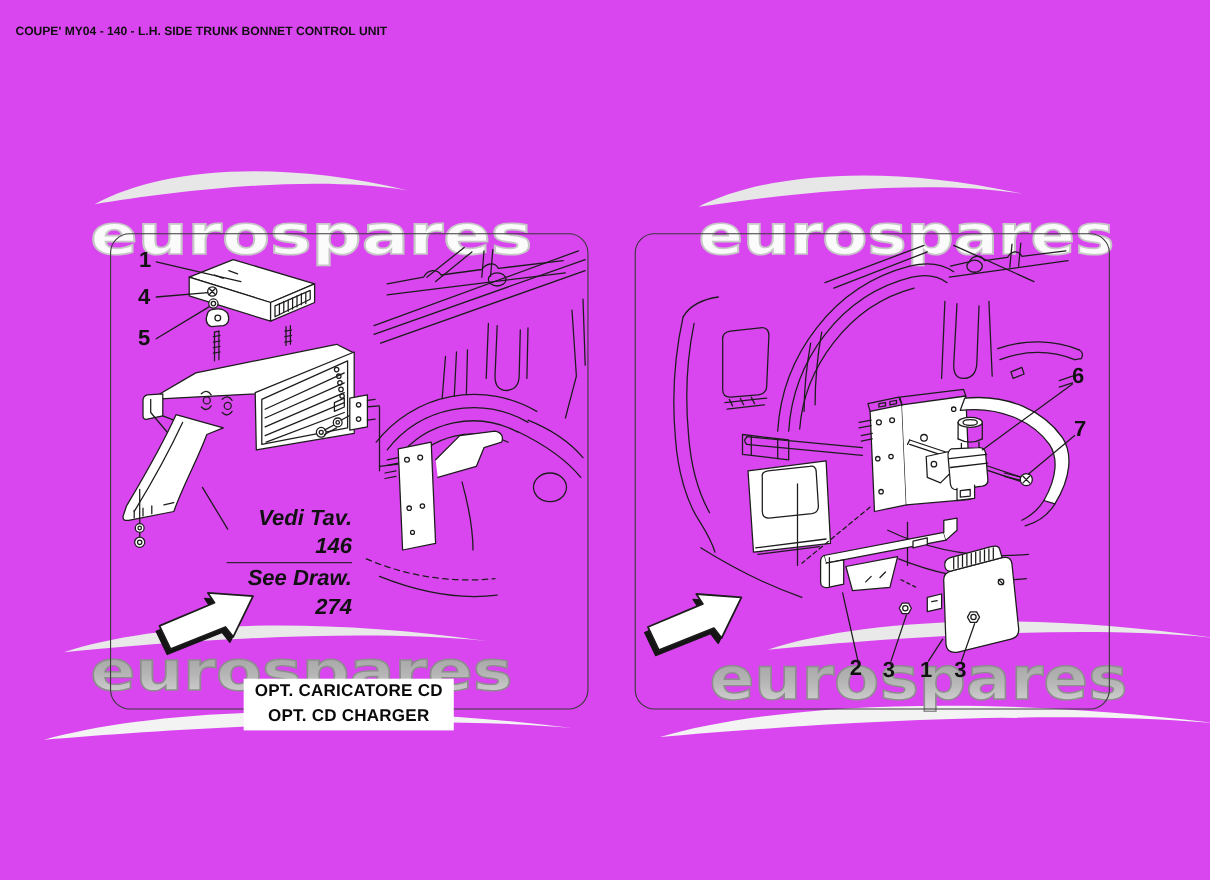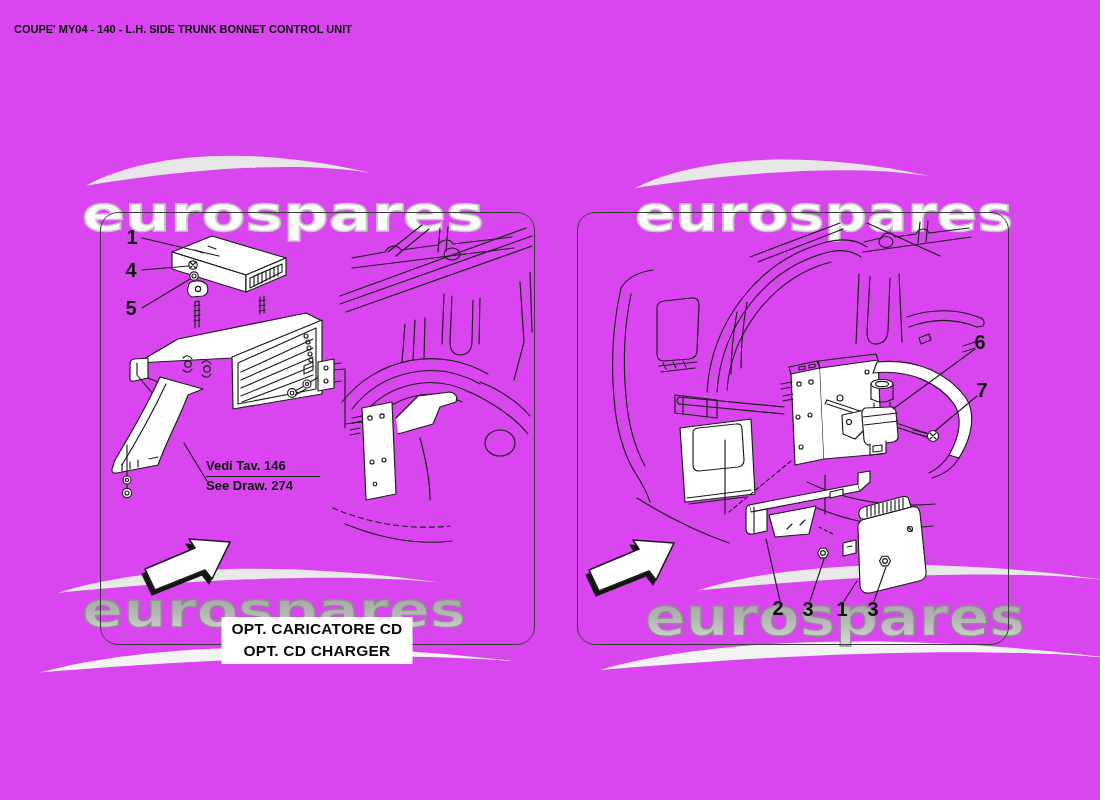--- a/index.html
+++ b/index.html
@@ -12,22 +12,22 @@
   .panel-right{left:577px;top:212px;width:430px;height:431px;}
   svg{position:absolute;overflow:visible;}
   .wm-layer{left:0;top:0;}
   .art-left{left:100px;top:212px;}
   .art-right{left:577px;top:212px;}
   .wm-text{font-family:"DejaVu Sans",sans-serif;font-weight:bold;}
   .wm-top{fill:#fbfbfb;stroke:#c7c7c7;stroke-width:1.5;}
   .wm-bot{fill:url(#wmgrad);stroke:#8d8d8d;stroke-width:1.3;}
   .co{position:absolute;transform:translate(-50%,-50%);font-weight:bold;font-size:20px;color:#111;
       line-height:1;}
-  .ref-note{position:absolute;left:206px;top:458px;width:114px;text-align:left;
-            font-weight:bold;font-size:13px;color:#111;line-height:1.3;}
+  .ref-note{position:absolute;left:206px;top:458px;width:114px;text-align:right;font-style:italic;
+            font-weight:bold;font-size:20px;color:#111;line-height:1.3;}
   .ref-note .l1{display:block;border-bottom:1.6px solid #222;padding-bottom:1px;}
   .ref-note .l2{display:block;padding-top:1px;}
   .caption{position:absolute;left:317px;top:617px;transform:translateX(-50%);background:#ffffff;
            padding:1px 10px 2px;text-align:center;font-weight:bold;font-size:15.5px;line-height:1.42;
            color:#0a0a0a;letter-spacing:.2px;white-space:nowrap;}
   .lineart{stroke:#1c1c1c;stroke-width:1.15;fill:none;stroke-linecap:round;stroke-linejoin:round;}
 </style>
 </head>
 <body>
 

